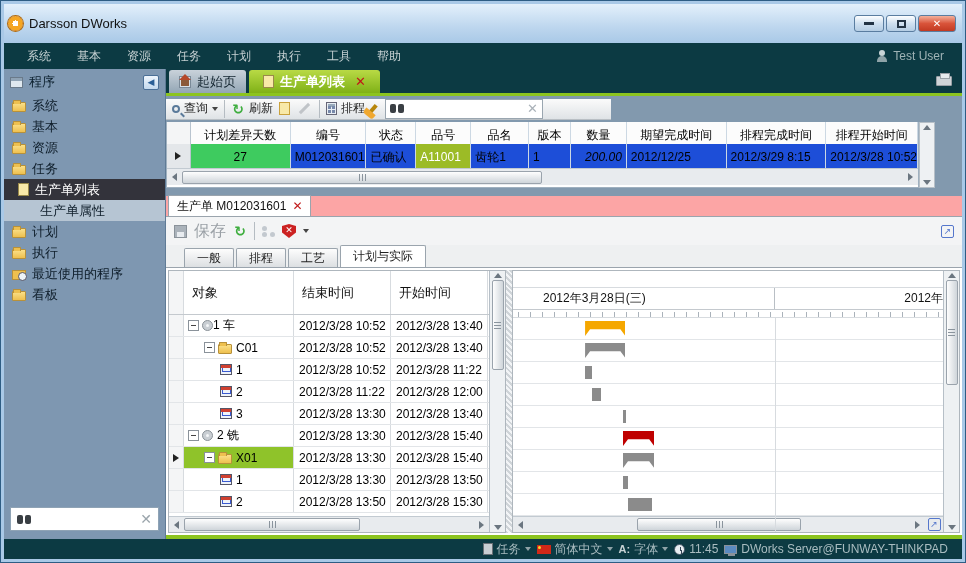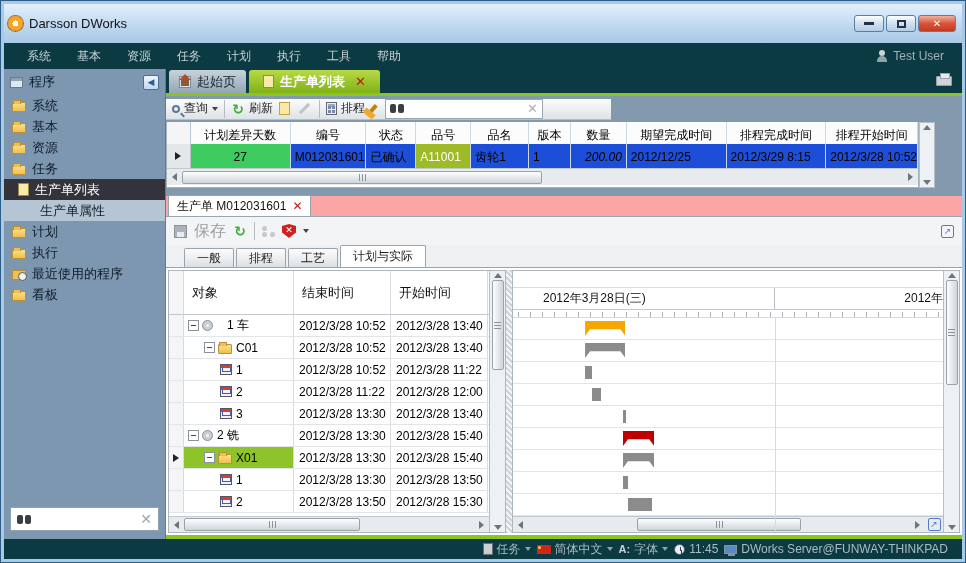--- a/index.html
+++ b/index.html
@@ -501,21 +501,21 @@
             <div class="t-hcell t-obj">对象</div>
                 <div class="t-hcell t-time">结束时间</div>
                 <div class="t-hcell t-time">开始时间</div>
               </div>
             <div id="tree-rows">
                 <div class="t-row">
                   <div class="t-selcol"></div>
                   <div class="t-cell t-obj" style="padding-left: 4px;">
                     <span class="expander"></span>
                     <span class="ic ic-gearsmall"></span>
-                    <span style="margin-left: 14px;">1 车</span>
+                    <span style="margin-left: 0;">1 车</span>
                   </div>
                   <div class="t-cell t-time">2012/3/28 10:52</div>
                   <div class="t-cell t-time">2012/3/28 13:40</div>
                 </div>
                 <div class="t-row">
                   <div class="t-selcol"></div>
                   <div class="t-cell t-obj" style="padding-left: 20px;">
                     <span class="expander"></span>
                     <span class="ic ic-folder"></span>
                     <span style="margin-left: 4px;">C01</span>

